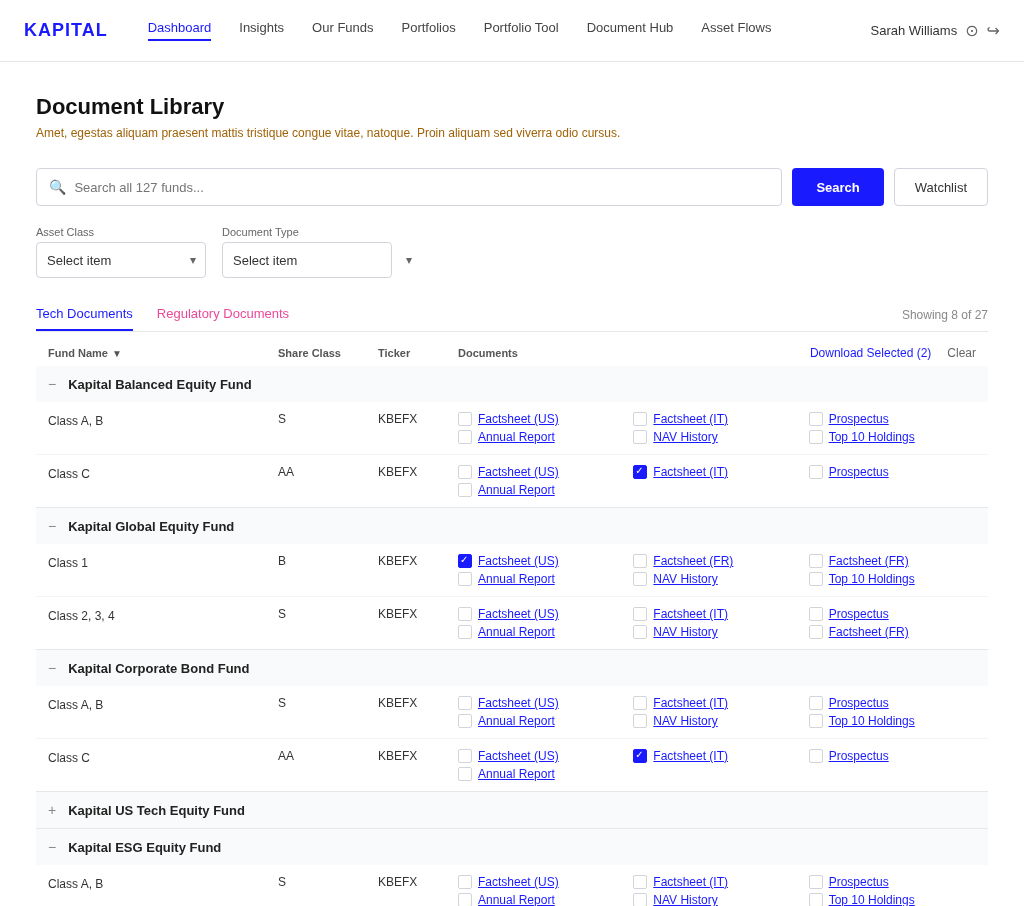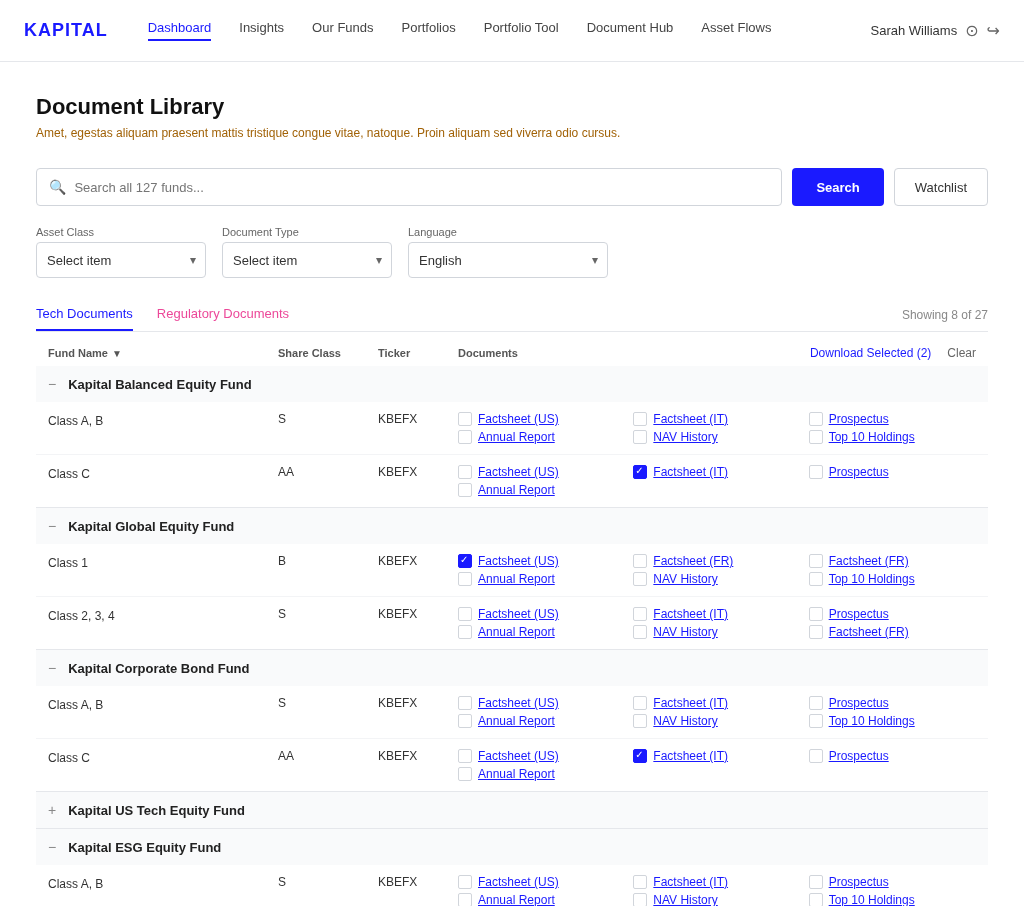--- a/index.html
+++ b/index.html
@@ -105,30 +105,20 @@
       </div>
     </div>
     <div class="filter-group">
       <label class="filter-label">Document Type</label>
       <div class="filter-select-wrapper">
         <select class="filter-select">
           <option value="">Select item</option>
         </select>
       </div>
     </div>
-    <div class="filter-group">
-      <label class="filter-label">Language</label>
-      <div class="filter-select-wrapper">
-        <select class="filter-select filter-select-language">
-          <option value="English" selected="">English</option>
-          <option value="FR">French</option>
-          <option value="IT">Italian</option>
-        </select>
-      </div>
-    </div>
   </div>
 
   <div style="display:flex; align-items:center; border-bottom: 1px solid #e5e7eb; margin-bottom: 8px;">
     <div class="tab active">Tech Documents</div>
     <div class="tab">Regulatory Documents</div>
     <span class="showing-text">Showing 8 of 27</span>
   </div>
 
   <div style="display:flex; align-items:center; justify-content: space-between; padding: 6px 12px;">
     <div style="display:grid; grid-template-columns: 230px 100px 80px 1fr; flex:1; font-size:11px; font-weight:600; color:#555;">

